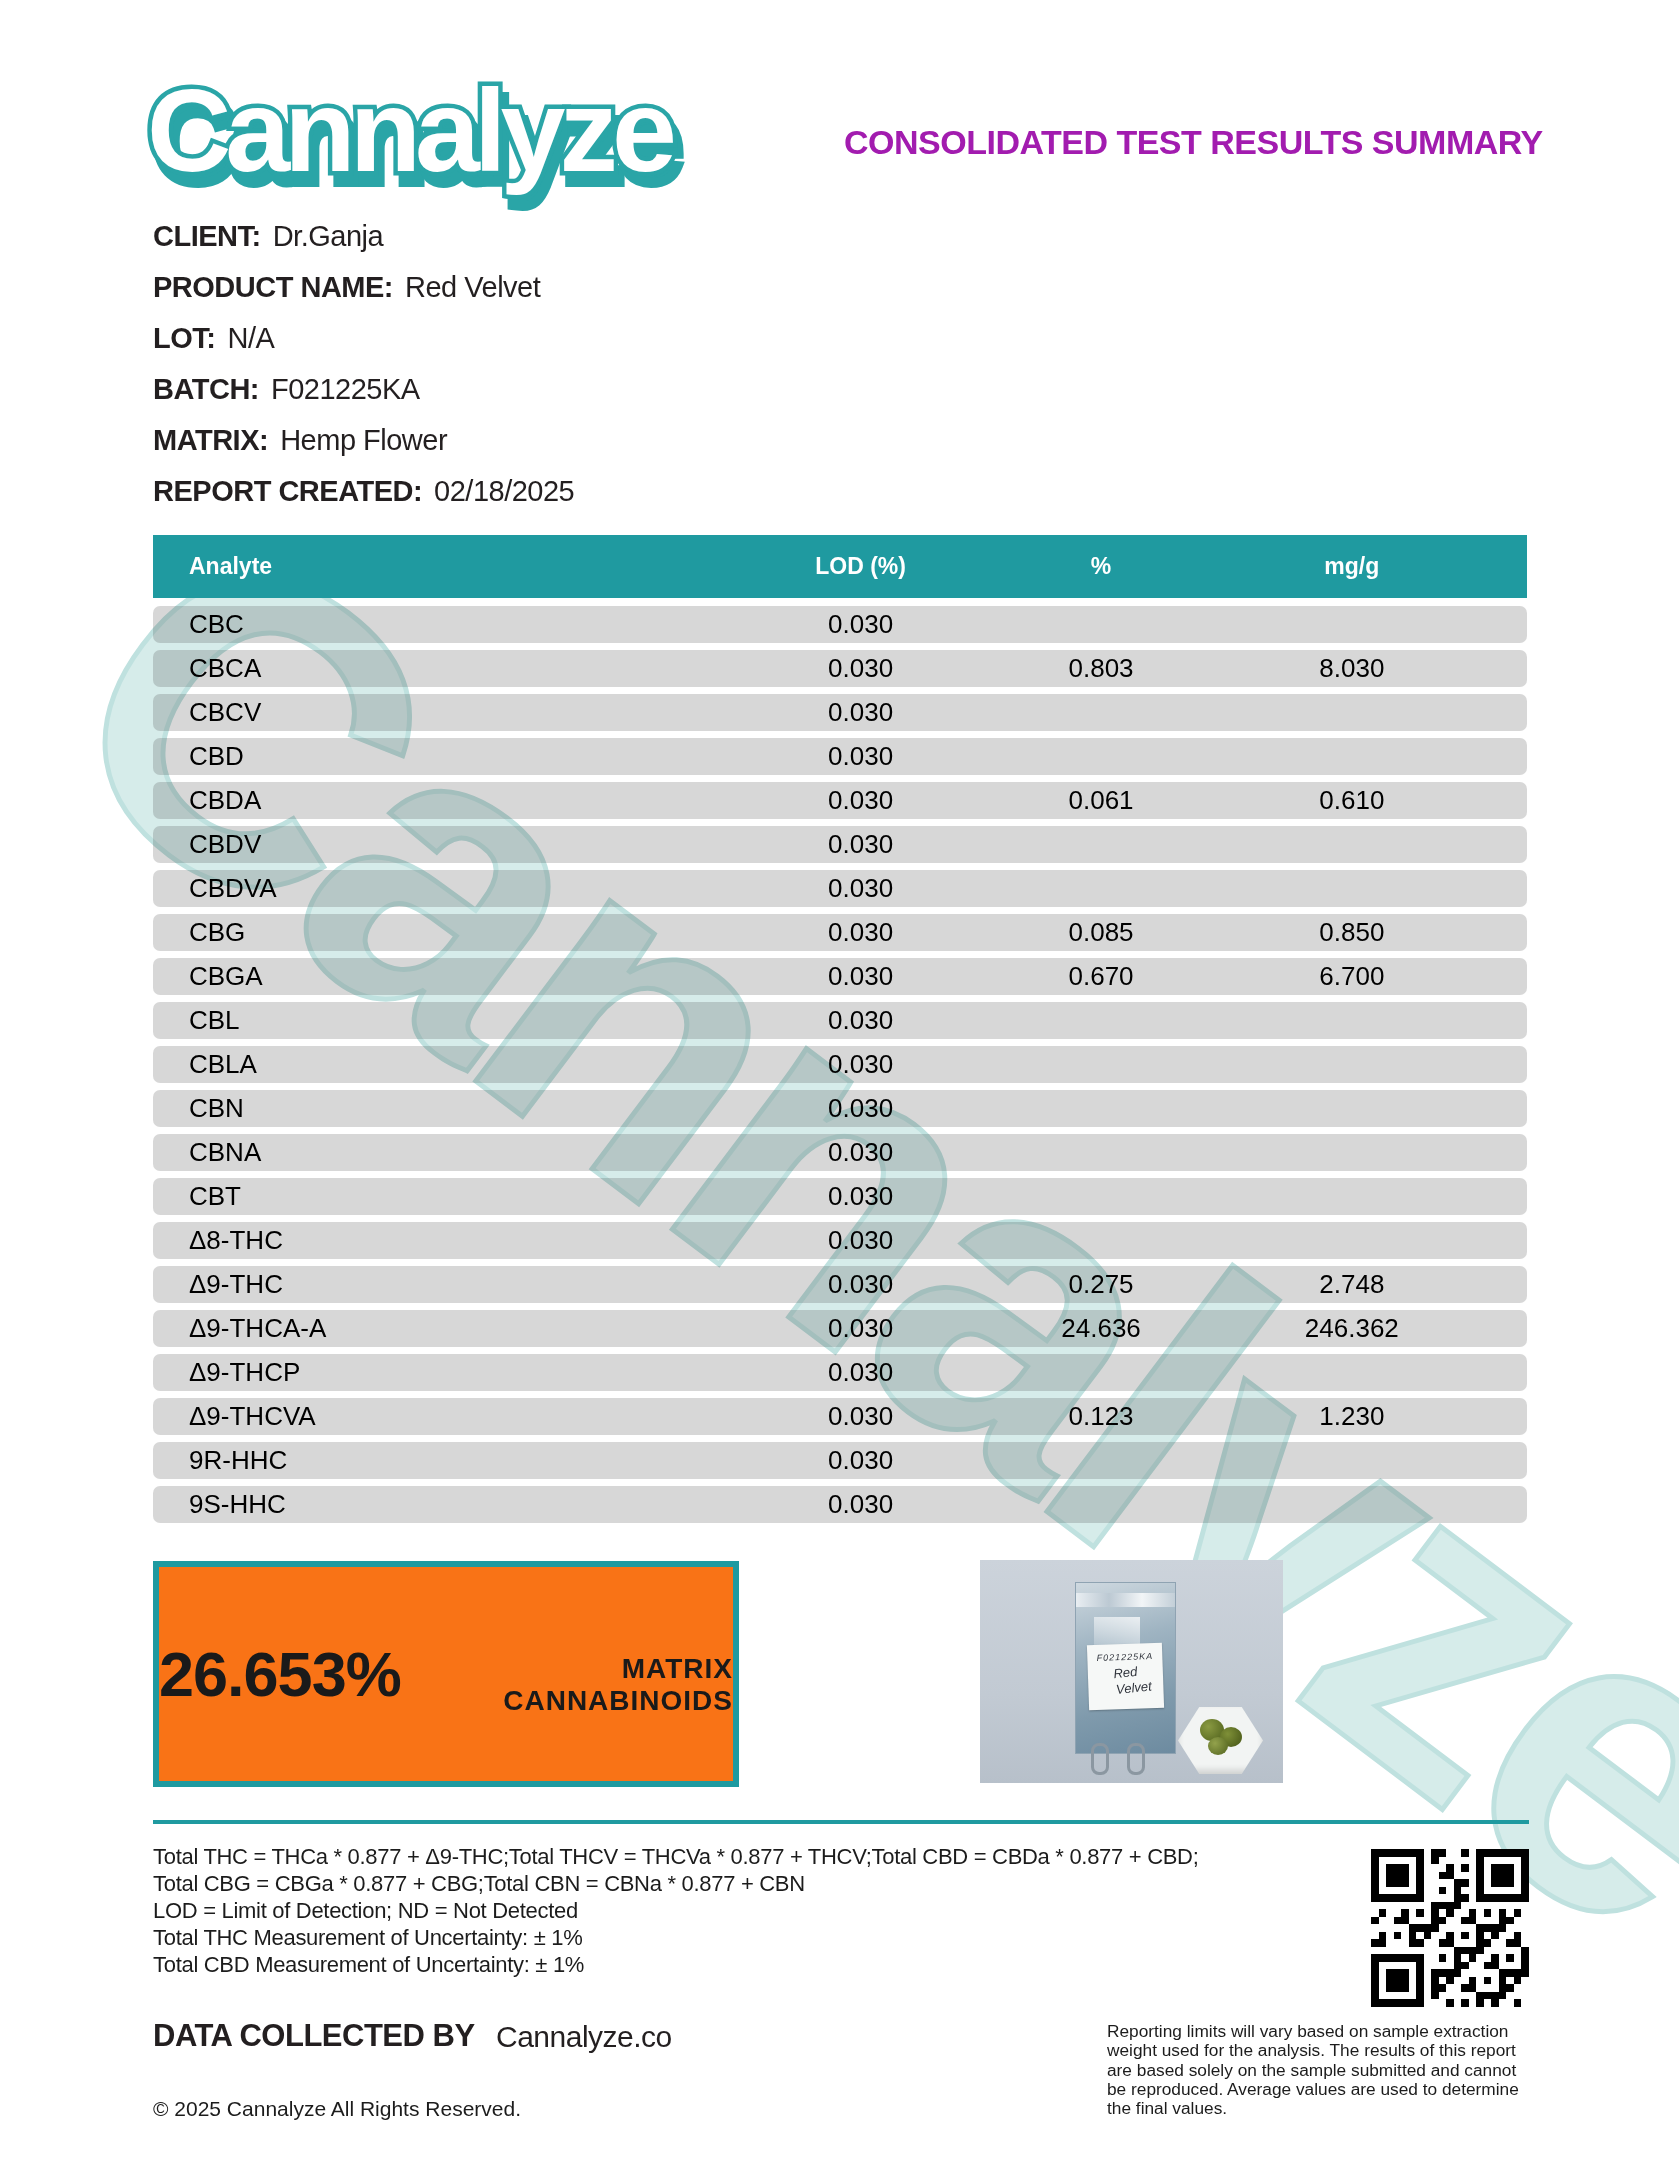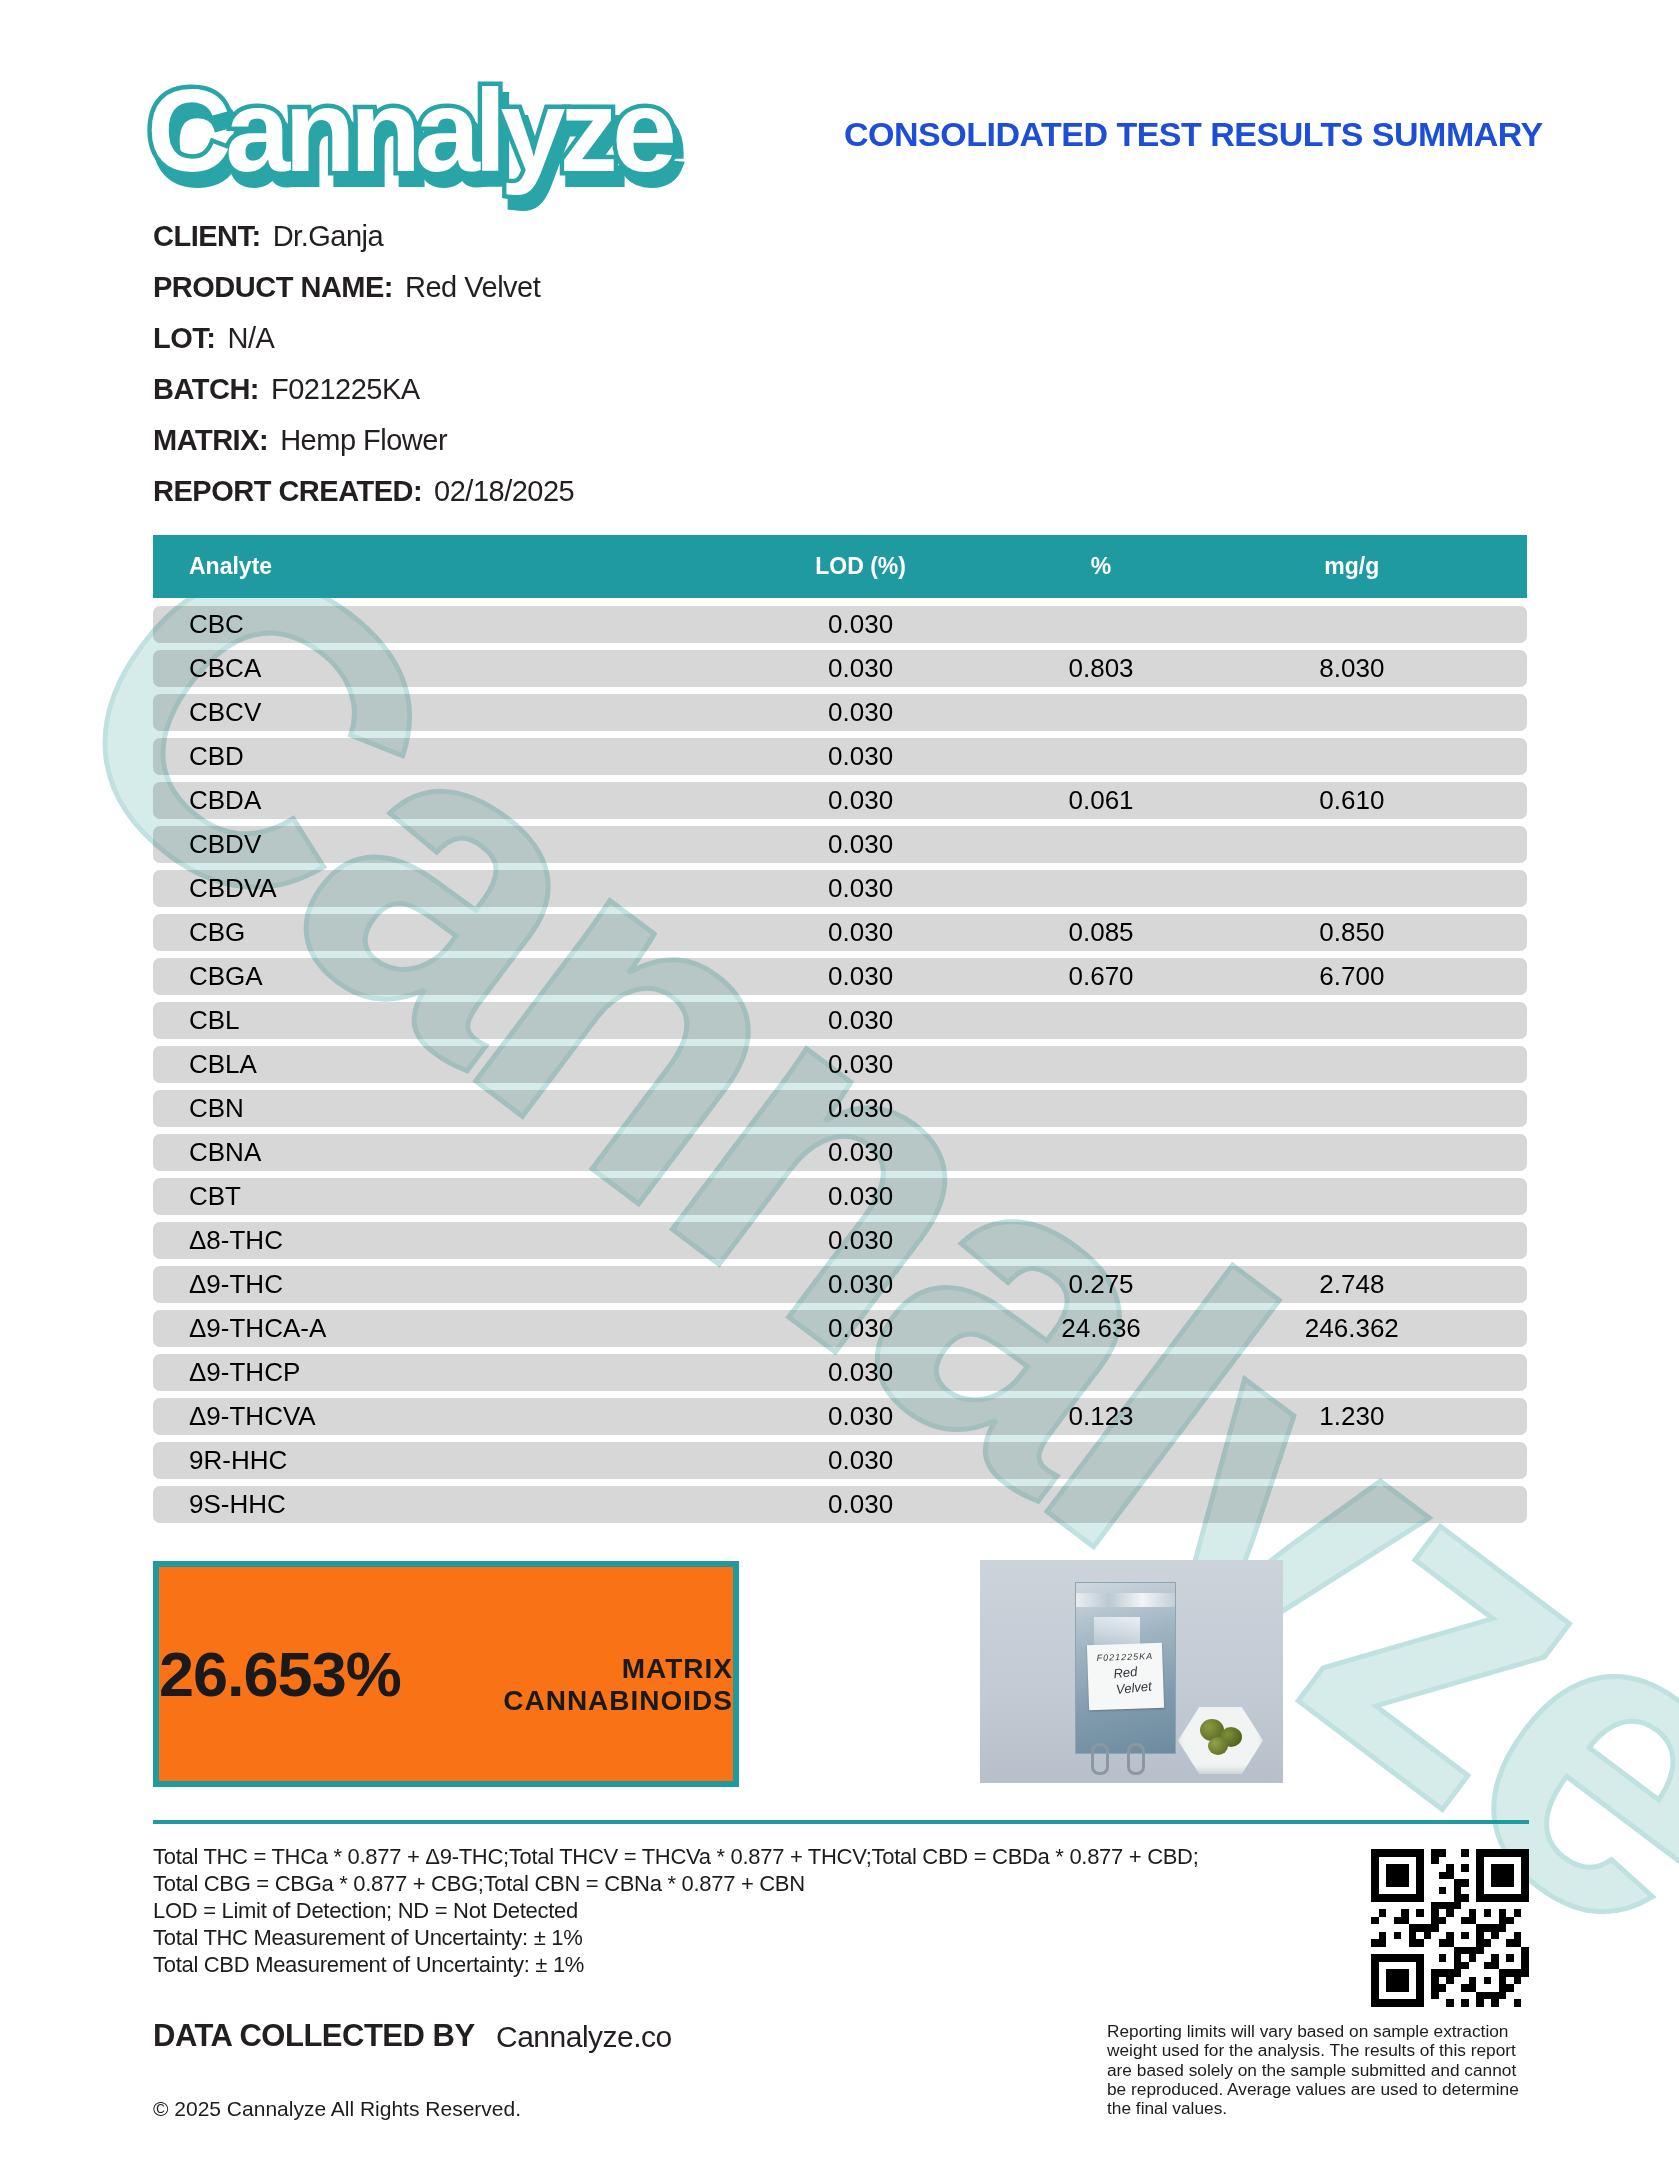--- a/index.html
+++ b/index.html
@@ -6,22 +6,22 @@
   .page{
     position:relative; width:1679px; height:2179px; margin:0 auto;
     background:#ffffff; overflow:hidden;
     font-family:"Liberation Sans", sans-serif; color:#231f20;
   }
   
   .watermark{position:absolute; inset:0; z-index:0; pointer-events:none;}
   
   .logo{position:absolute; left:139px; top:40px; z-index:1;}
   .doc-title{
-    position:absolute; left:844px; top:115px; width:693px; z-index:1;
-    font-size:34px; font-weight:700; letter-spacing:-0.5px; color:#1d4ed8;
+    position:absolute; left:844px; top:123px; width:693px; z-index:1;
+    font-size:34px; font-weight:700; letter-spacing:-0.5px; color:#a21caf;
     white-space:nowrap;
   }
   
   .info{position:absolute; left:153px; top:220px; z-index:1;}
   .info-line{height:51px; display:flex; align-items:flex-start; font-size:29px;}
   .info-label{font-weight:700; letter-spacing:-0.5px;}
   .info-value{font-weight:400; margin-left:12px; letter-spacing:-0.5px;}
   
   .table{position:absolute; left:153px; top:535px; width:1374px; z-index:1;}
   .thead{

